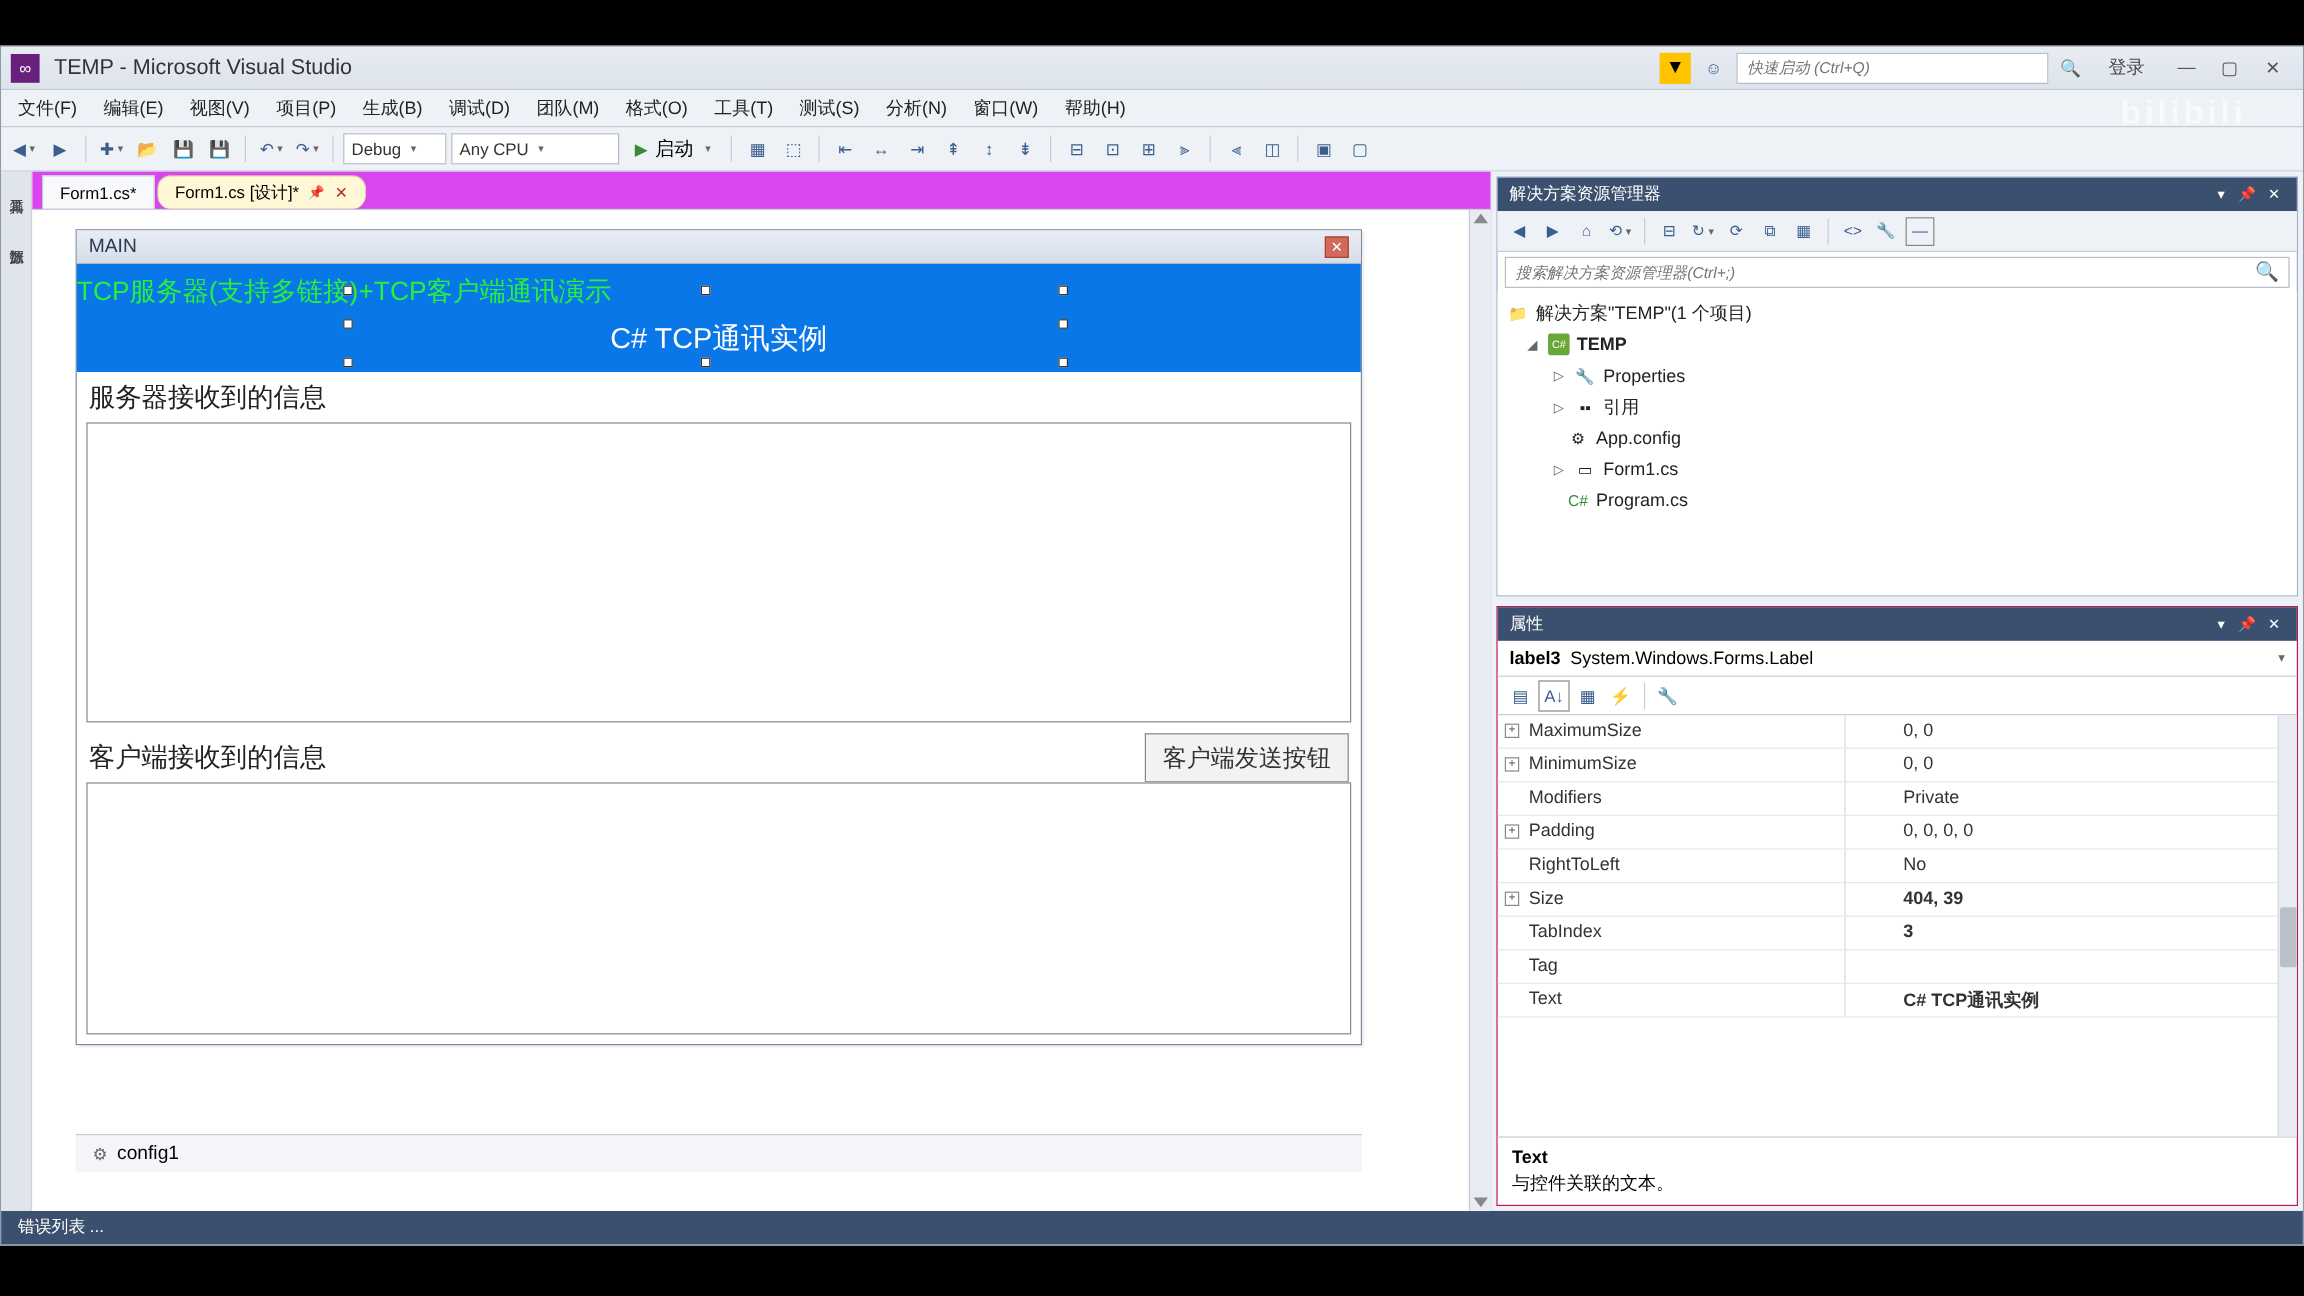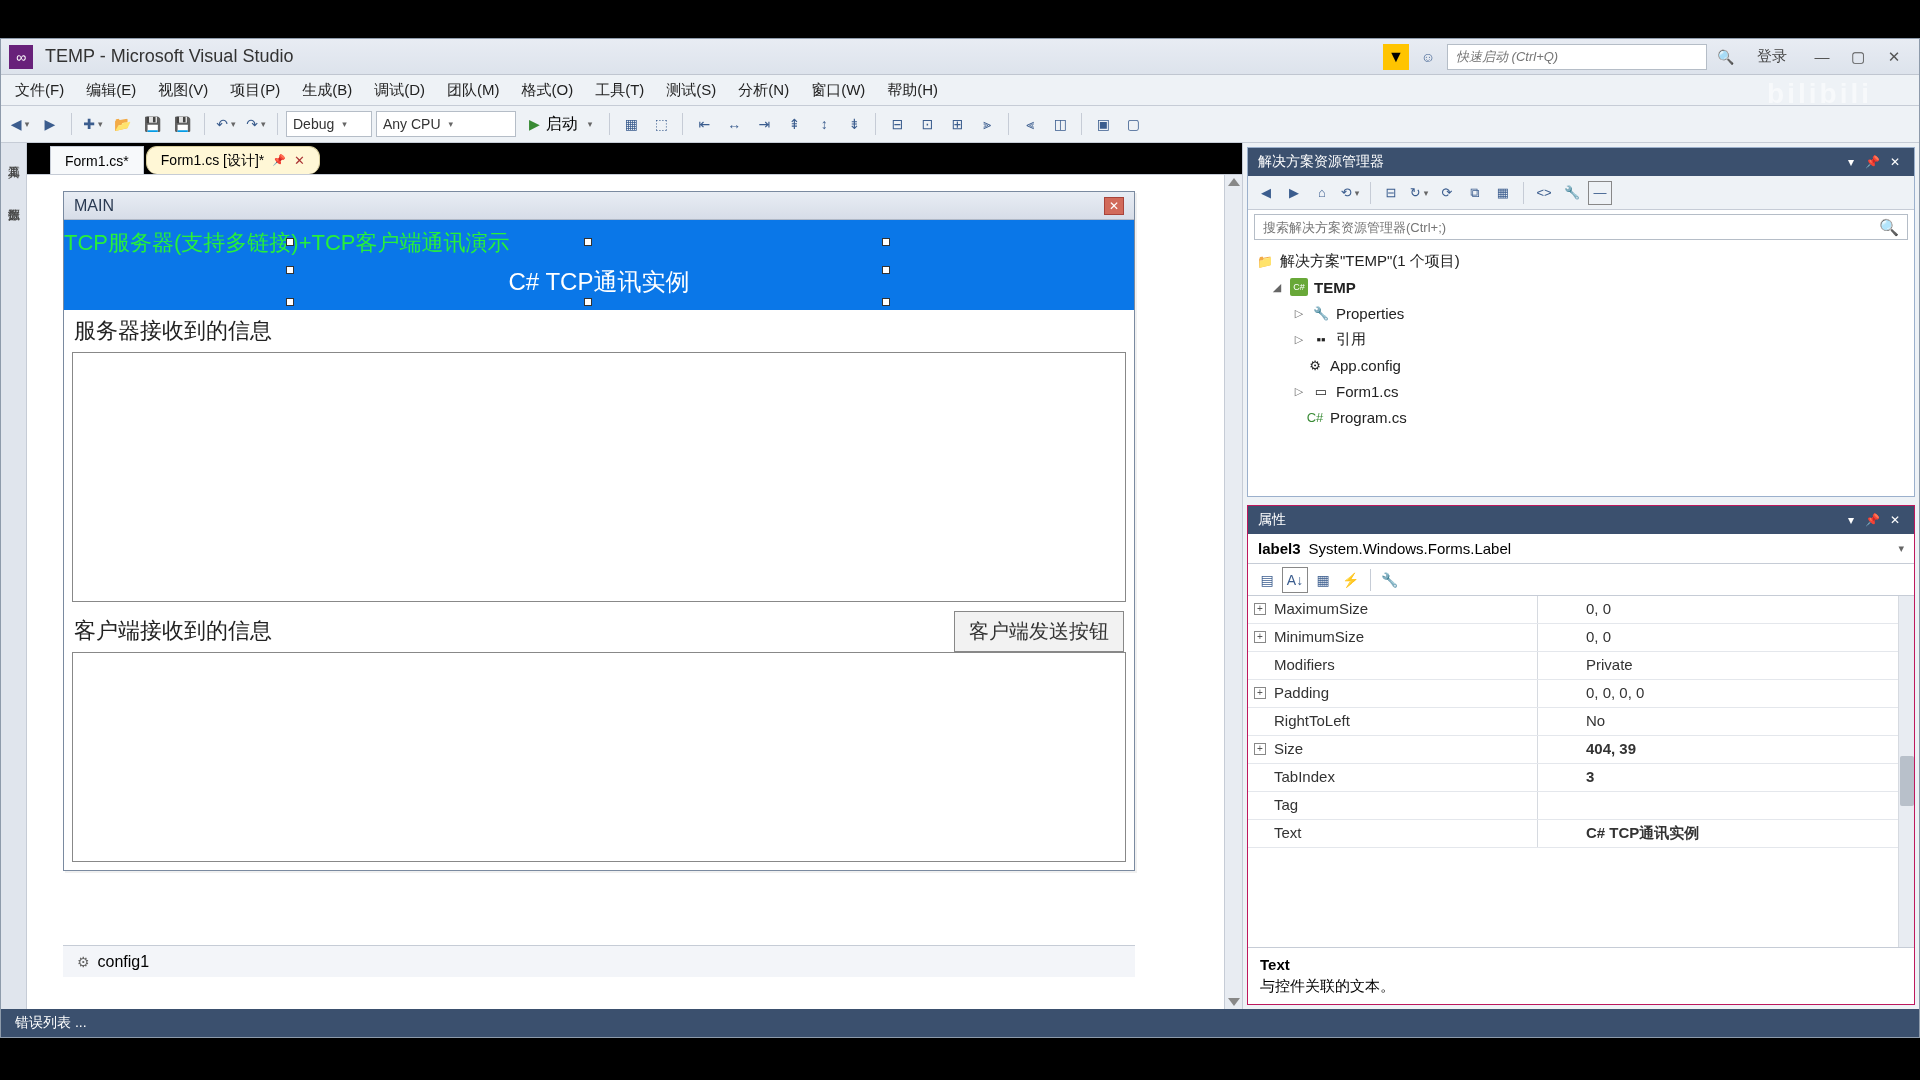--- a/index.html
+++ b/index.html
@@ -21,21 +21,21 @@
 .tbtn.dd::after { content:"▾"; font-size:9px; margin-left:3px; color:#666; }
 .tsep { width:1px; height:22px; background:#c6ccd6; margin:0 4px; }
 .combo { height:26px; background:#fff; border:1px solid #b5bdc7; display:flex; align-items:center; padding:0 6px; font-size:14px; color:#333; }
 .combo::after { content:"▾"; font-size:9px; margin-left:8px; color:#666; }
 .start-btn { display:flex; align-items:center; gap:6px; height:26px; padding:0 8px; border:1px solid transparent; }
 .play { color:#388a34; font-size:14px; }
 .main-area { display:flex; height: calc(100% - 36px - 30px - 38px - 28px); }
 .left-dock { width:26px; background:#e0e5ed; border-right:1px solid #c6ccd6; display:flex; flex-direction:column; align-items:center; padding-top:8px; gap:30px; }
 .vtab { writing-mode: vertical-rl; font-size:12px; color:#444; padding:6px 2px; }
 .center { flex:1; display:flex; flex-direction:column; background:#fff; border-right:1px solid #c6ccd6; }
-.tabs { height:32px; display:flex; align-items:flex-end; background:#000000; border-bottom:1px solid #c6ccd6; padding-left:23px; }
+.tabs { height:32px; display:flex; align-items:flex-end; background:#d946ef; border-bottom:1px solid #c6ccd6; padding-left:8px; }
 .doc-tab { height:28px; padding:0 14px; display:flex; align-items:center; font-size:14px; border:1px solid #c6ccd6; border-bottom:none; background:#f7f9fb; margin-right:2px; position:relative; }
 .doc-tab.active { background:#fff7d6; border-color:#d8ce9e;border-radius:11px; }
 .doc-tab .pin { margin-left:8px; font-size:11px; color:#777; }
 .doc-tab .close { margin-left:8px; font-size:13px; color:#a33; }
 .design-surface { flex:1; position:relative; background:#fff; overflow:auto; }
 .scroll-v { position:absolute; right:0; top:0; bottom:0; width:18px; background:#e8ecf2; border-left:1px solid #c6ccd6; }
 .scroll-v::before, .scroll-v::after { content:""; position:absolute; left:3px; width:12px; height:12px; }
 .scroll-v::before { top:3px; border-bottom:8px solid #888; border-left:6px solid transparent; border-right:6px solid transparent; width:0; height:0; }
 .scroll-v::after { bottom:3px; border-top:8px solid #888; border-left:6px solid transparent; border-right:6px solid transparent; width:0; height:0; }
 .form-window { position:absolute; left:36px; top:16px; width:1072px; background:#fff; border:1px solid #7a8aa0; box-shadow: 2px 2px 0 rgba(0,0,0,0.06); }
@@ -53,21 +53,21 @@
 .send-btn { border:1px solid #888; background:#f2f2f2; padding:6px 14px; font-size:20px; color:#333; }
 .tray { height:32px; border-top:1px solid #c6ccd6; display:flex; align-items:center; padding:0 14px; gap:8px; background:#f3f5f9; margin-top:10px; }
 .gear { font-size:14px; color:#666; }
 .right-col { width:676px; display:flex; flex-direction:column; background:#eef2f6; }
 .panel-hdr { height:28px; background:#3b506e; color:#fff; display:flex; align-items:center; padding:0 10px; font-size:14px; }
 .panel-hdr .sp { flex:1; }
 .panel-hdr .pbtn { width:18px; height:18px; display:flex; align-items:center; justify-content:center; font-size:12px; margin-left:4px; }
 .panel-tb { height:34px; border-bottom:1px solid #c6ccd6; display:flex; align-items:center; padding:0 6px; gap:4px; background:#eef2f6; }
 .panel-tb .tbtn { min-width:24px; height:24px; font-size:13px; }
 .search-box { margin:4px 6px; height:26px; border:1px solid #b5bdc7; background:#fff; display:flex; align-items:center; padding:0 8px; }
-.search-box input { border:none; flex:1; font-size:13px; color:#888; outline:none; }
+.search-box input { border:none; flex:1; font-size:13px; color:#888; outline:none; font-style:italic; }
 .tree { padding:4px 8px; font-size:15px; color:#222; background:#fff; flex:1; overflow:auto; }
 .tree-row { display:flex; align-items:center; height:26px; gap:6px; }
 .tw { width:14px; text-align:center; color:#666; font-size:11px; }
 .ticon { width:18px; height:18px; display:inline-flex; align-items:center; justify-content:center; font-size:13px; }
 .sol-explorer { display:flex; flex-direction:column; height:350px; border:1px solid #9bb0cc; margin:4px; background:#fff; }
 .props-panel { flex:1; display:flex; flex-direction:column; border:1px solid #be185d; margin:4px; background:#fff; }
 .props-obj { padding:6px 10px; border-bottom:1px solid #c6ccd6; font-size:15px; display:flex; align-items:center; }
 .props-obj b { margin-right:8px; }
 .props-obj::after { content:"▾"; margin-left:auto; color:#666; font-size:11px; }
 .props-tb { height:32px; display:flex; align-items:center; padding:0 6px; gap:2px; border-bottom:1px solid #c6ccd6; }

